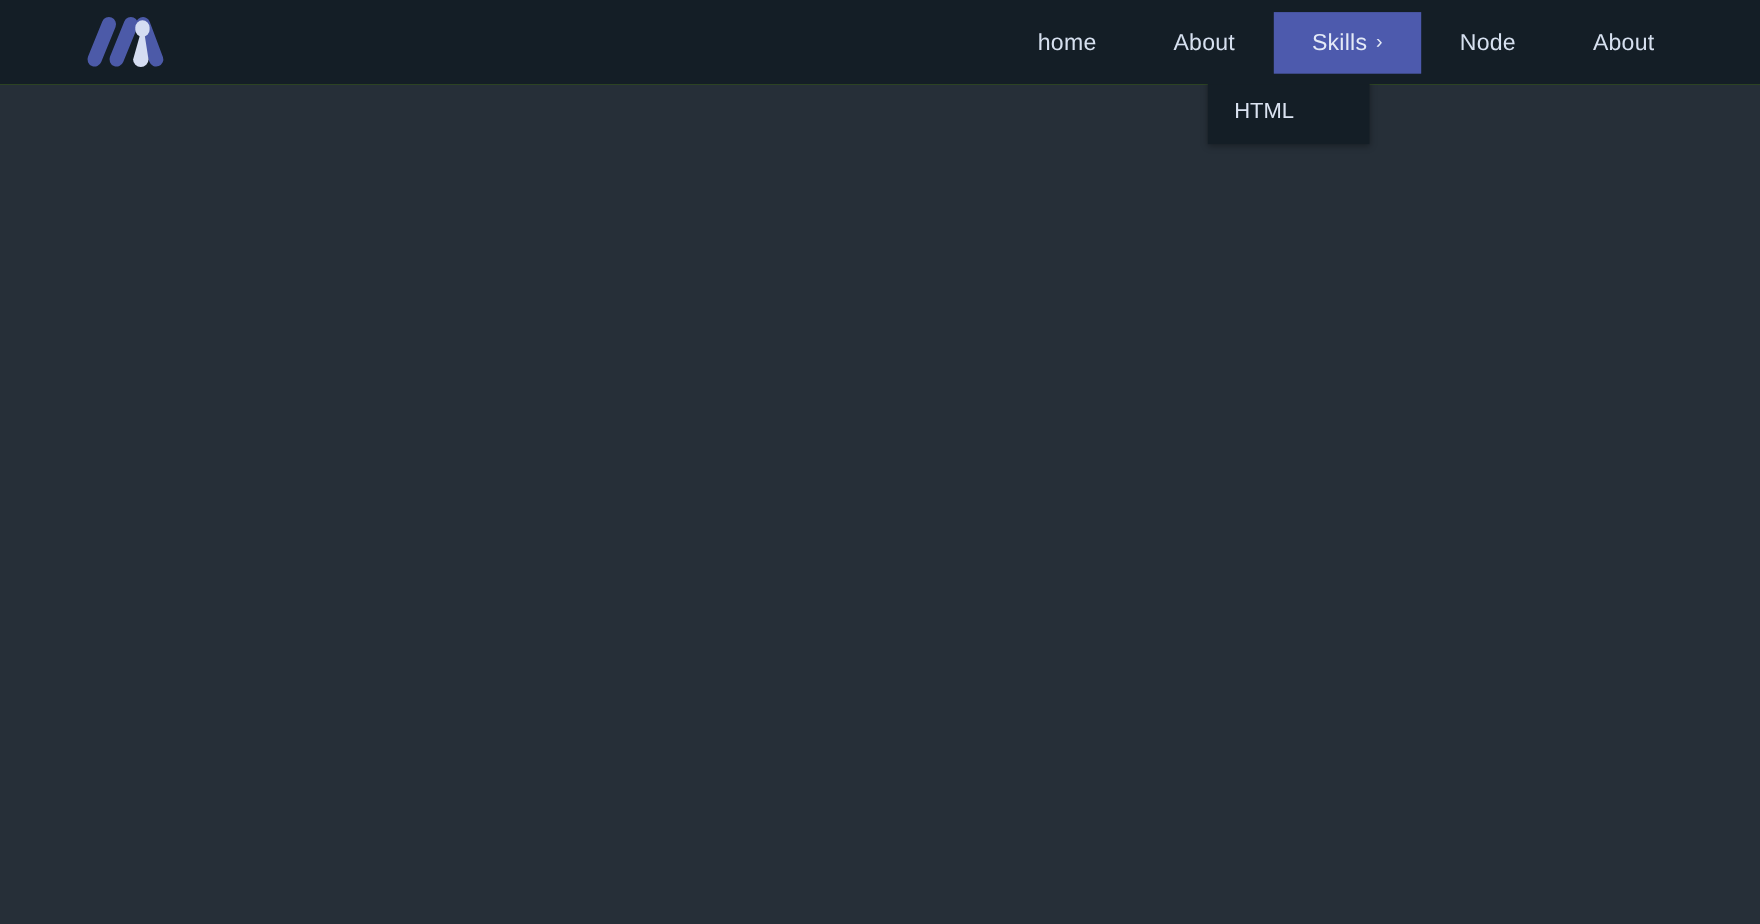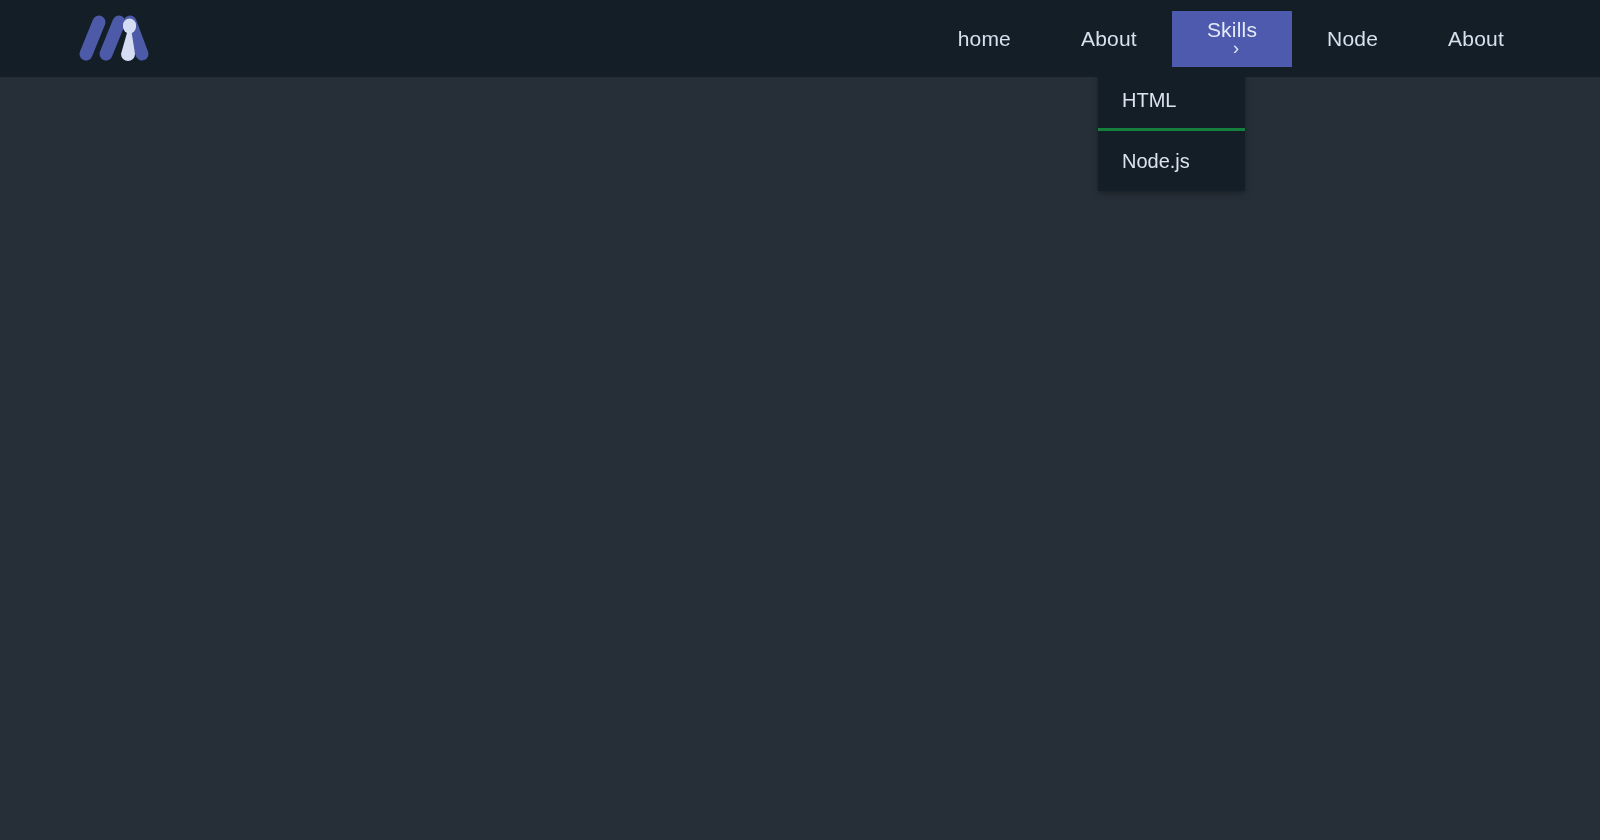--- a/index.html
+++ b/index.html
@@ -77,21 +77,20 @@
   }
 
   .nav-item:last-child { margin-right: 80px; }
 
   .nav-item.is-active {
     background: #4d5aad;
     color: #e4eaf7;
     margin: 0;
     padding: 0 35px;
     height: 56px;
-    flex-direction: column;
   }
 
   .nav-caret {
     display: inline-block;
     margin-left: 8px;
     font-size: 18px;
     line-height: 1;
     transform: translateY(-1px);
   }
 
@@ -110,21 +109,21 @@
     height: 60px;
     display: flex;
     align-items: center;
     padding-left: 24px;
     color: #dbe3f1;
     font-size: 20px;
     line-height: 1;
     white-space: nowrap;
     cursor: pointer;
     user-select: none;
-    border-bottom: 3px solid #15803d;
+    border-bottom: 5px solid #15803d;
   }
 
   .dropdown-item:last-child { border-bottom: none; }
 
   
   .content {
     position: absolute;
     top: 77px;
     left: 0;
     width: 1600px;
@@ -175,22 +174,19 @@
         <span>About</span>
       </div>
 
     </nav>
   </header>
 
   <div class="dropdown">
     <div class="dropdown-item">
       <span>HTML</span>
     </div>
-    <div class="dropdown-item">
-      <span>Node.js</span>
-    </div>
   </div>
 
   <main class="content">
     <span></span>
   </main>
 
 </div>
 
 </body></html>

